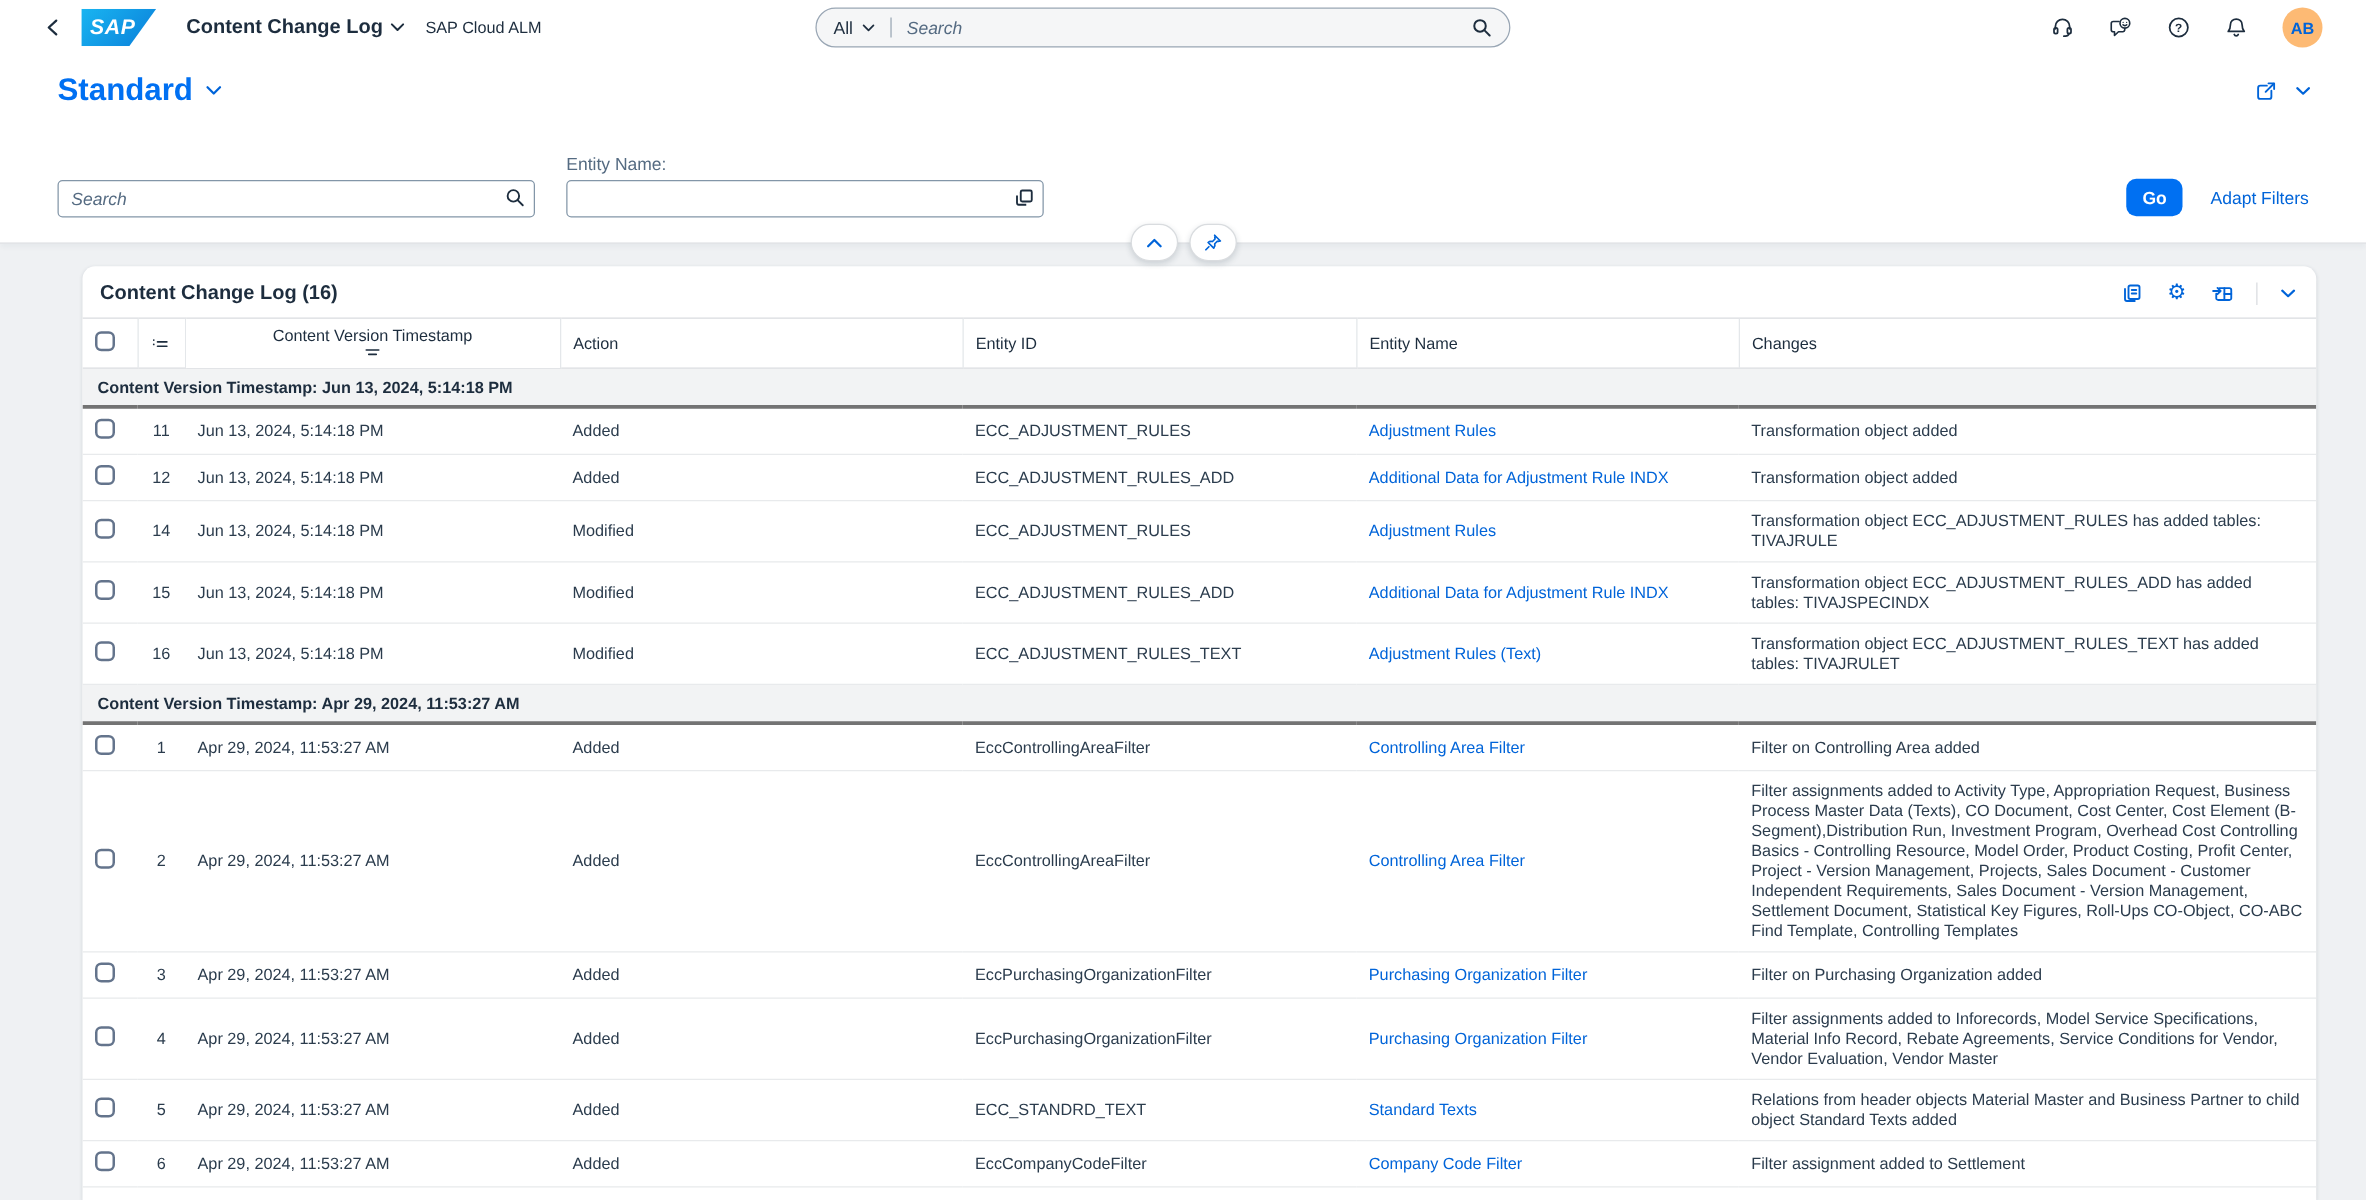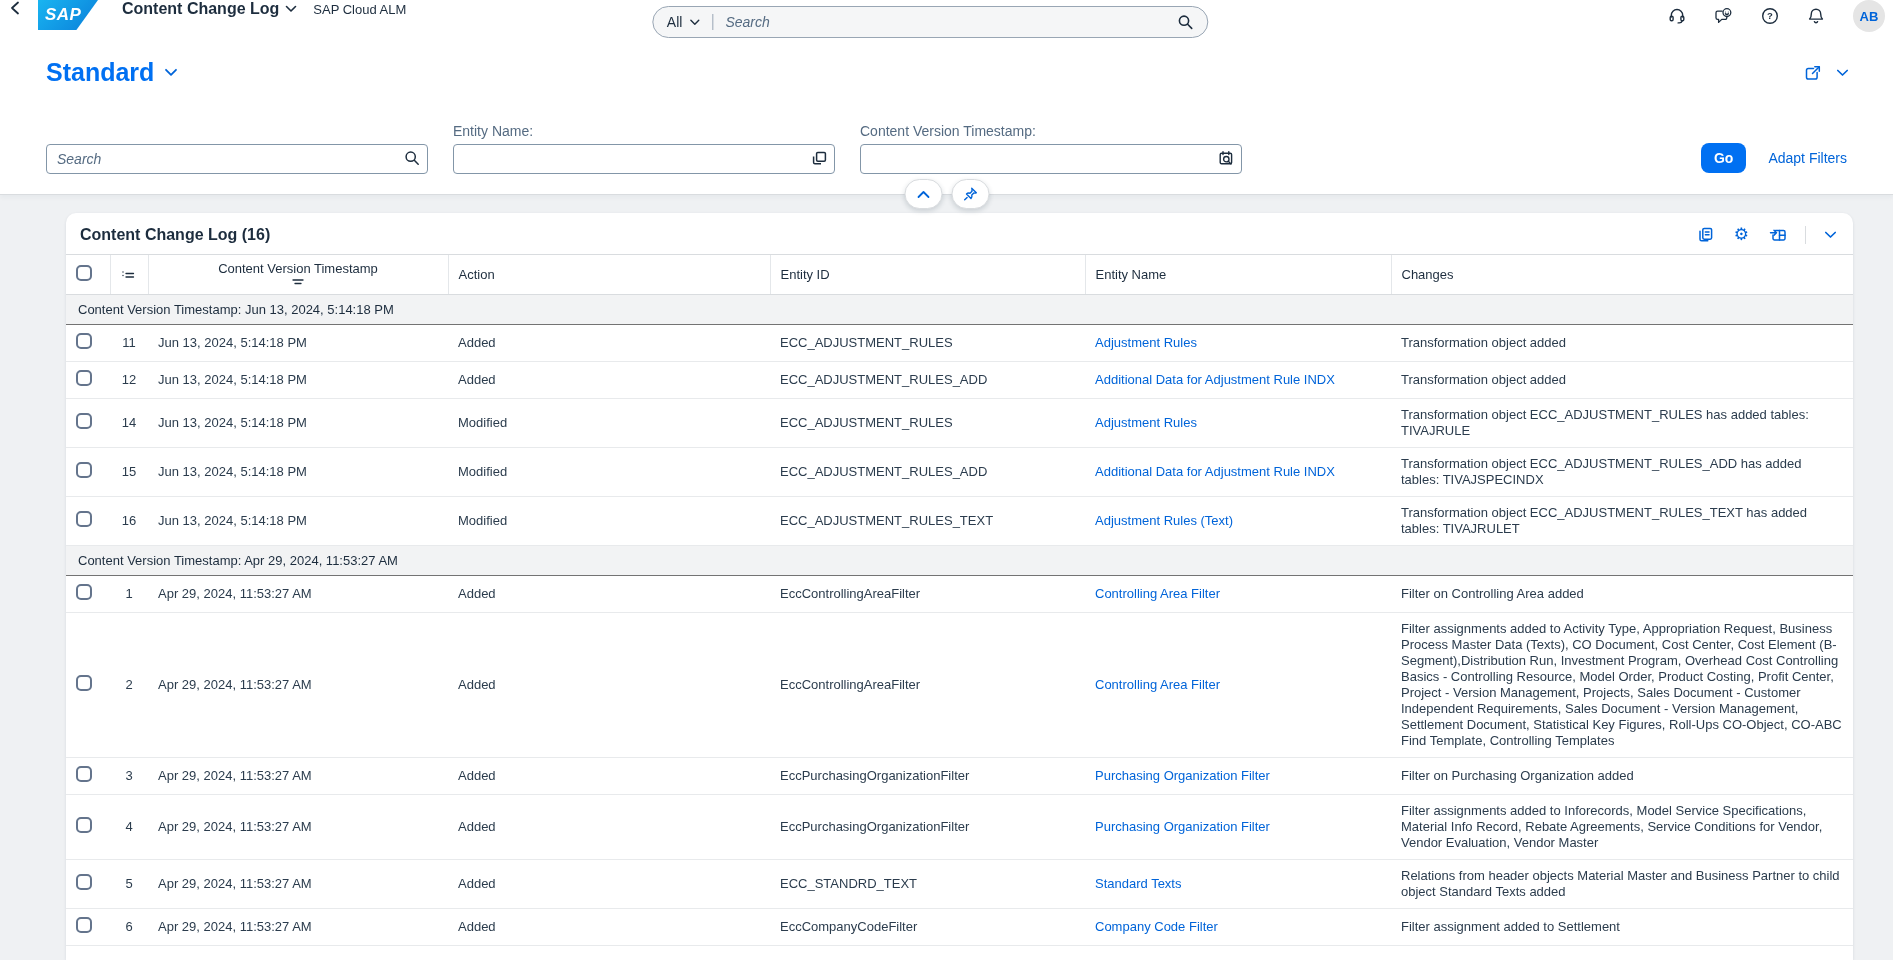--- a/index.html
+++ b/index.html
@@ -5,37 +5,37 @@
   * { margin:0; padding:0; box-sizing:border-box; }
   html,body { width:1893px; height:960px; overflow:hidden; }
   body {
     font-family:"Liberation Sans", sans-serif;
     background:#ffffff; color:#1d2d3e;
     display:flex; flex-direction:column;
   }
   svg { display:block; }
 
   
-  .shell { height:44px; background:#fff; display:flex; align-items:flex-start; padding:0 8px; position:relative; flex:0 0 auto; }
+  .shell { height:44px; background:#fff; display:flex; align-items:center; padding:0 35px; position:relative; flex:0 0 auto; }
   .shell-back { border:none; background:none; color:#1d2d3e; cursor:pointer; margin-right:16px; }
   .sap-logo { width:60px; height:30px; background:linear-gradient(135deg,#19b5f1 0%,#0a7ed9 100%);
     clip-path:polygon(0 0,100% 0,64% 100%,0 100%); display:flex; align-items:center; padding-left:7px;
     color:#fff; font-weight:700; font-style:italic; font-size:17px; letter-spacing:.5px; }
   .shell-titles { display:flex; align-items:baseline; margin-left:24px; gap:8px; }
   .shell-title { font-size:16px; font-weight:700; color:#1d2d3e; display:flex; align-items:center; gap:6px; cursor:pointer; }
   .shell-subtitle { font-size:13px; color:#1d2d3e; margin-left:8px; }
   .global-search { position:absolute; left:50%; top:6px; transform:translateX(-53%); width:556px; height:32px;
     background:#f5f6f7; border:1px solid #99a6b4; border-radius:18px; display:flex; align-items:center; padding:0 14px; }
   .gs-scope { font-size:14px; color:#1d2d3e; display:flex; align-items:center; gap:7px; cursor:pointer; }
   .gs-divider { width:1px; height:16px; background:#99a6b4; margin:0 12px; }
   .gs-input { flex:1; border:none; background:transparent; outline:none; font-style:italic; font-size:14px; color:#556b82; font-family:"Liberation Sans",sans-serif; }
   .gs-input::placeholder { color:#556b82; font-style:italic; }
   .shell-actions { margin-left:auto; display:flex; align-items:center; gap:28px; }
   .shell-icon-btn { border:none; background:none; color:#1d2d3e; cursor:pointer; padding:0; }
-  .avatar { width:32px; height:32px; border-radius:50%; background:#e5e5e5; color:#0064d9; font-size:13px; font-weight:700;
+  .avatar { width:32px; height:32px; border-radius:50%; background:#fdba74; color:#0064d9; font-size:13px; font-weight:700;
     display:flex; align-items:center; justify-content:center; cursor:pointer; }
 
   
   .page-head { background:#fff; padding:14px 42px 0 46px; display:flex; align-items:center; flex:0 0 auto; }
   .variant-title { color:#0070f2; font-size:25px; font-weight:700; display:flex; align-items:center; gap:10px; cursor:pointer; }
   .page-head-actions { margin-left:auto; display:flex; align-items:center; gap:10px; color:#0064d9; }
   .icon-btn { border:none; background:none; color:#0064d9; cursor:pointer; padding:2px; }
 
   
   .filter-bar { background:#fff; padding:36px 46px 20px 46px; position:relative; border-bottom:1px solid #d9dcdf;
@@ -67,21 +67,21 @@
   .gear-glyph { font-family:"DejaVu Sans",sans-serif; font-size:17px; line-height:1; color:#0064d9; }
 
   table { width:100%; border-collapse:collapse; font-size:13px; color:#2b3c4d; table-layout:fixed; }
   col.c-cb { width:44px; } col.c-num { width:38px; } col.c-ts { width:300px; } col.c-act { width:322px; }
   col.c-eid { width:315px; } col.c-ename { width:306px; } col.c-chg { width:auto; }
   thead th { text-align:left; font-weight:400; color:#1d2d3e; padding:6px 10px; height:30px;
     border-top:1px solid #d9dcdf; border-bottom:1px solid #d9dcdf; background:#fff; }
   thead th + th { border-left:1px solid #e4e7ea; }
   thead th.hdr-with-icon { position:relative; }
   thead th .hdr-flex { display:flex; align-items:center; justify-content:space-between;flex-direction:column; }
-  tr.group-row td { background:#f2f3f4; font-weight:400; color:#1d2d3e; padding:7px 12px; border-bottom:1px solid #737373; font-size:13px; }
+  tr.group-row td { background:#f2f3f4; font-weight:700; color:#1d2d3e; padding:7px 12px; border-bottom:3px solid #737373; font-size:13px; }
   tr.data-row td { padding:8px 10px; border-bottom:1px solid #e8eaec; vertical-align:middle; line-height:16px; }
   td.cell-num, th.cell-num { text-align:center; padding-right:6px; }
   .cb { display:inline-block; width:16px; height:16px; border:2px solid #64748c; border-radius:5px; background:#fff; cursor:pointer; }
   a.entity-link { color:#0064d9; text-decoration:none; cursor:pointer; }
   .changes-cell { color:#2b3c4d; }
 </style>
 </head>
 <body>
 
 <header class="shell">
@@ -200,35 +200,20 @@
         <input class="finput" value="" style="">
         <span class="finput-icon">
           <svg width="16" height="16" viewBox="0 0 16 16" fill="none" stroke="currentColor" stroke-width="1.5" stroke-linejoin="round">
               <rect x="5.6" y="2.4" width="8.8" height="8.8" rx="1.2"></rect>
               <path d="M2.6 6.4v6a1.4 1.4 0 0 0 1.4 1.4h6"></path>
             </svg>
         </span>
       </div>
     </div>
 
-    <div class="ffield">
-      <label class="ffield-label">Content Version Timestamp:</label>
-      <div class="finput-wrap">
-        <input class="finput" value="" style="">
-        <span class="finput-icon">
-          <svg width="16" height="16" viewBox="0 0 16 16" fill="none" stroke="currentColor" stroke-width="1.4" stroke-linecap="round">
-              <rect x="2.2" y="3.2" width="11.4" height="10.6" rx="1.4"></rect>
-              <line x1="5" y1="1.8" x2="5" y2="4.6"></line>
-              <line x1="10.8" y1="1.8" x2="10.8" y2="4.6"></line>
-              <circle cx="8.3" cy="9.2" r="2.7"></circle>
-              <line x1="10.3" y1="11.2" x2="13" y2="13.9"></line>
-            </svg>
-        </span>
-      </div>
-    </div>
 
     <div class="filter-actions">
       <button class="go-btn">Go</button>
       <a class="adapt-link">Adapt Filters</a>
     </div>
   </div>
 
   <div class="fb-float">
     <button class="float-btn" aria-label="collapse">
       <svg width="14" height="9" viewBox="0 0 14 9">

